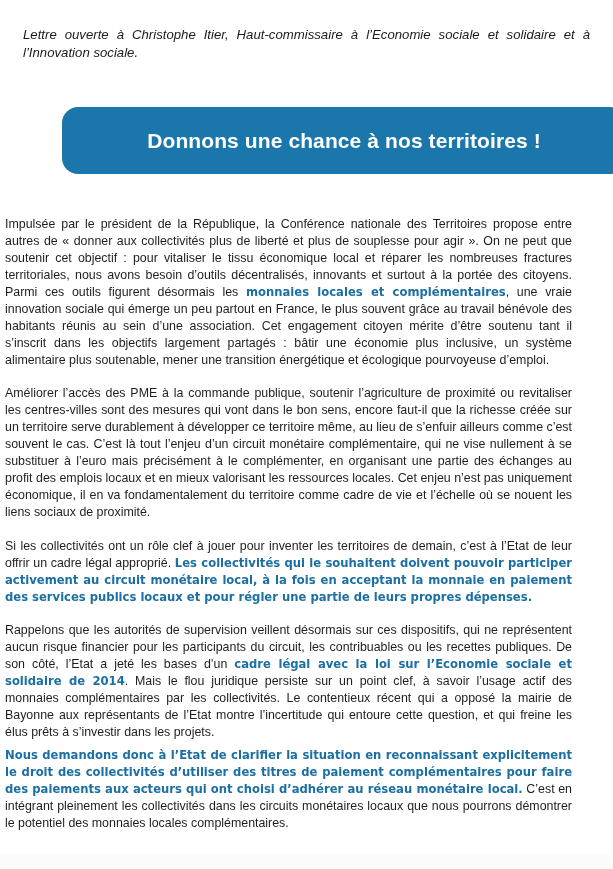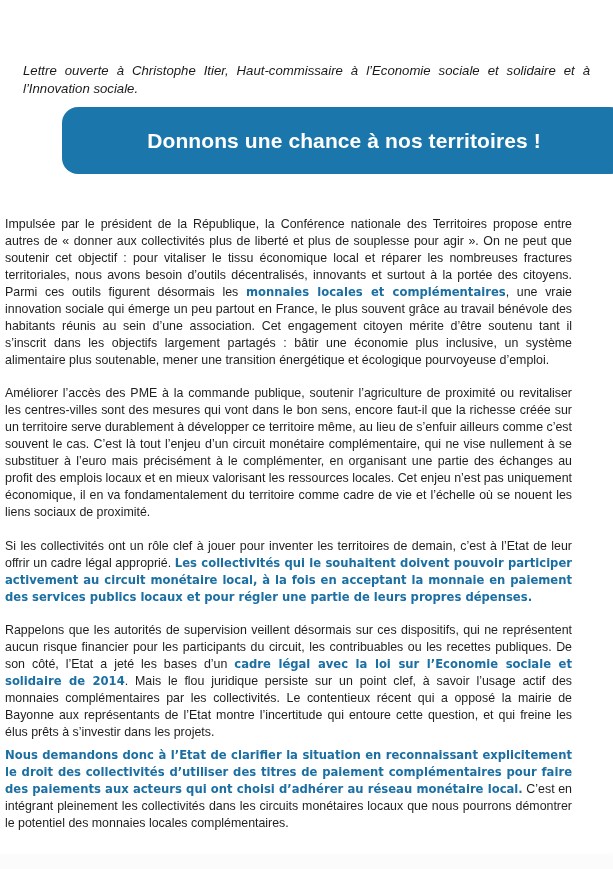--- a/index.html
+++ b/index.html
@@ -20,21 +20,20 @@
     }
     .intro {
       position: absolute;
       left: 23px; top: 26px;
       width: 567px;
       font-style: italic;
       font-size: 13.2px;
       line-height: 18px;
       text-align: justify;
       color: #1a1a1a;
-      margin-top: 36px;
     }
     .banner {
       position: absolute;
       left: 62px; top: 107px;
       width: 564px; height: 67px;
       background: #1b77ab;
       border-radius: 16px;
       display: flex;
       align-items: center;
       justify-content: center;

